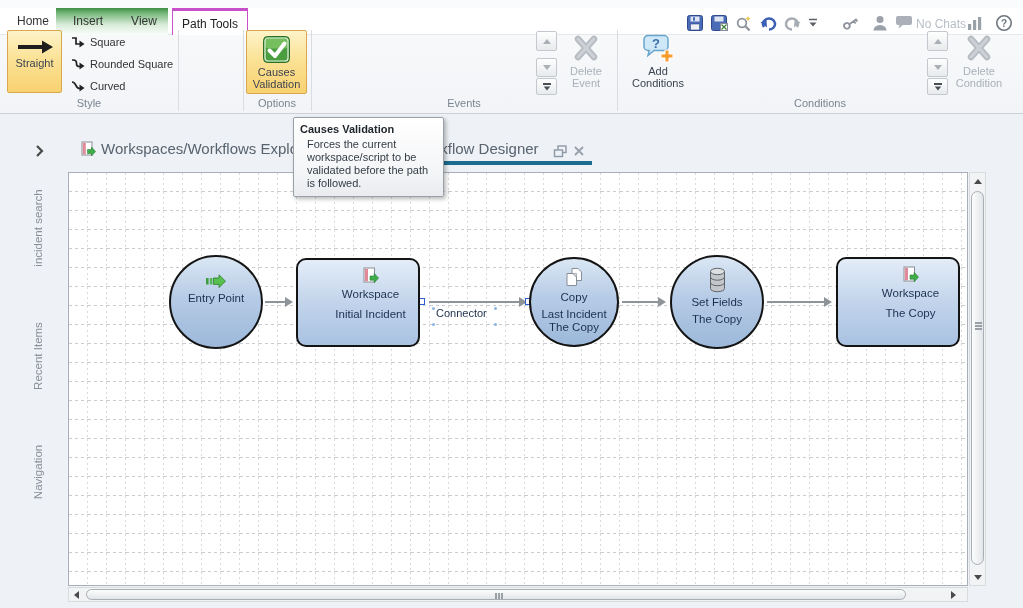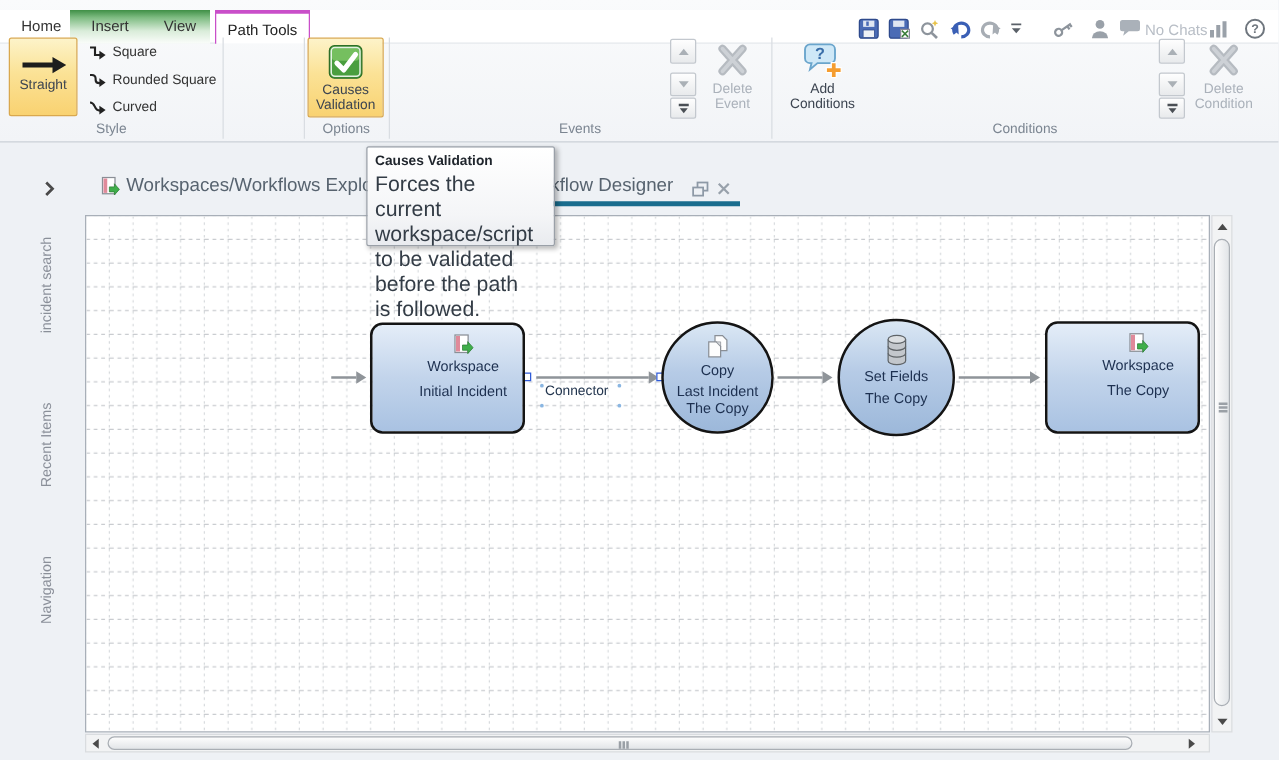--- a/index.html
+++ b/index.html
@@ -92,21 +92,21 @@
            border-right:5px solid #4a4a4a; }
   .tri-r { width:0; height:0; border-top:4px solid transparent; border-bottom:4px solid transparent;
            border-left:5px solid #4a4a4a; }
 
   
   .tooltip { position:absolute; left:293px; top:117px; width:151px; height:80px; z-index:60;
              background:linear-gradient(180deg,#ffffff 0%,#f4f5f7 70%,#e9ebef 100%);
              border:1px solid #9aa0a8; border-radius:2px; box-shadow:2px 2px 4px rgba(0,0,0,.28);
              padding:5px 6px; }
   .tooltip .tt { font-size:11px; font-weight:bold; color:#1e242b; }
-  .tooltip .tb { font-size:17px; color:#333c46; line-height:1.18; margin-top:3px;
+  .tooltip .tb { font-size:11px; color:#333c46; line-height:1.18; margin-left:7px; margin-top:3px;
                  width:131px; }
 </style>
 </head>
 <body>
 
 <div id="app">
 
   <div class="ribbon">
     <div class="tabrow">
       <div class="ctx-green"></div>
@@ -165,21 +165,21 @@
             <rect x="7" y="6" width="3.2" height="10"></rect>
             <rect x="12" y="3" width="3.2" height="13"></rect>
           </g>
         </svg>
       <svg class="qat" style="left:995px;" width="18" height="18">
           <circle cx="9" cy="9" r="7.2" fill="none" stroke="#6f767e" stroke-width="1.6"></circle>
           <text x="9" y="12.5" font-size="10" font-weight="bold" fill="#6f767e" text-anchor="middle">?</text>
         </svg>
     </div>
 
-    <div class="bigbtn hl" style="left:7px;width:55px;height:63px;padding-top:13px;">
+    <div class="bigbtn hl" style="left:7px;width:55px;height:63px;padding-top:8px;">
       <svg width="40" height="16">
           <path d="M3 6 h24 v-4.5 l11 6.5 -11 6.5 V10 H3 z" fill="#1d1d1d"></path>
         </svg>
       <span class="blabel">Straight</span>
     </div>
     <div class="stylelist" style="left:70px;top:34px;">
       <svg width="16" height="14">
           <path d="M2 3 h4 v6 h4" fill="none" stroke="#222" stroke-width="1.7"></path>
           <path d="M9.5 5.5 l5 3.5 -5 3.5 z" fill="#222"></path>
         </svg>
@@ -313,20 +313,28 @@
     <div class="arrow" style="left:698px;top:128px;width:57px;"></div>
 
     <div class="handle" style="left:349px;top:125px;"></div>
     <div class="handle" style="left:456px;top:125px;"></div>
     <div class="seldot" style="left:363px;top:134px;"></div>
     <div class="seldot" style="left:425px;top:134px;"></div>
     <div class="seldot" style="left:363px;top:150px;"></div>
     <div class="seldot" style="left:425px;top:150px;"></div>
     <span class="connlabel" style="left:367px;top:134px;">Connector</span>
 
+    <div class="node circle" style="left:100px;top:82px;width:94px;height:94px;padding-bottom:22px;">
+      <svg class="nicon" width="22" height="16">
+          <rect x="1" y="5" width="2.6" height="6.5" fill="#3f9e3f"></rect>
+          <rect x="4.8" y="5" width="2.6" height="6.5" fill="#57b657"></rect>
+          <path d="M8.5 5 h5.5 v-3.2 l6.5 6.4 -6.5 6.4 v-3.2 h-5.5 z" fill="#57c04f" stroke="#2e7d2e" stroke-width="0.8"></path>
+        </svg>
+      <span class="nline">Entry Point</span>
+    </div>
 
     <div class="node rrect" style="left:227px;top:85px;width:124px;height:89px;">
       <svg class="nicon" width="17" height="18">
           <rect x="2" y="1" width="10.5" height="14" fill="#fff" stroke="#8a8f96"></rect>
           <rect x="2.8" y="1.8" width="3.2" height="12.4" fill="#e08a9a"></rect>
           <path d="M8 9 h4.2 v-2.7 l4.3 4.8 -4.3 4.8 v-2.7 h-4.2 z" fill="#3fae4a" stroke="#2c7d35" stroke-width="0.6"></path>
         </svg>
       <span class="nline">Workspace</span>
       <span class="nline">Initial Incident</span>
     </div>

